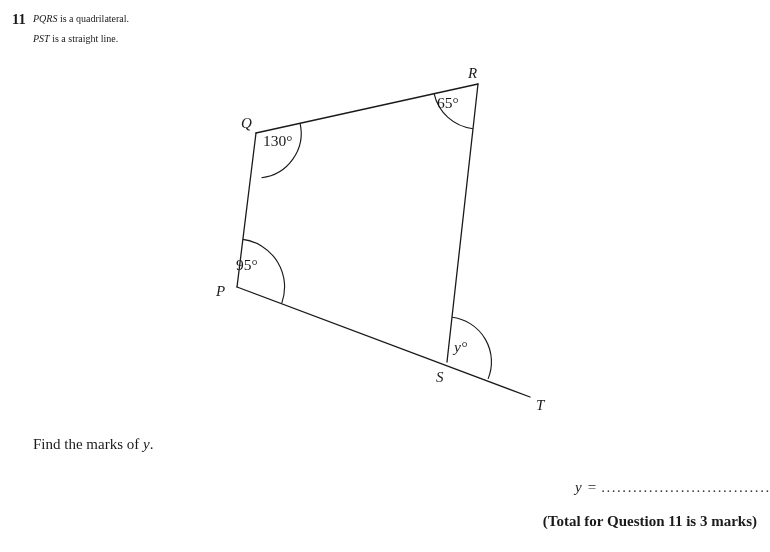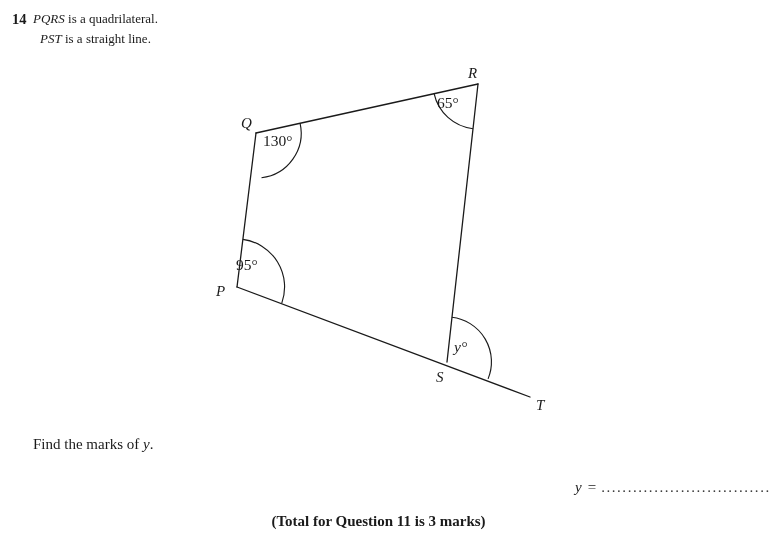--- a/index.html
+++ b/index.html
@@ -32,24 +32,23 @@
     font-weight: bold;
     font-size: 14.5px;
     line-height: 20px;
     width: 21px;
     flex: none;
   }
   .q-lines {
     display: block;
   }
   .q-line {
-    font-size: 13px;
+    font-size: 10px;
     line-height: 20px;
     white-space: nowrap;
-    text-align: center;
   }
   .it {
     font-style: italic;
   }
 
   
   .diagram {
     position: absolute;
     left: 0;
     top: 0;
@@ -113,32 +112,32 @@
     width: 172px;
     white-space: nowrap;
   }
 
   
   .total-marks {
     position: absolute;
     left: 0;
     top: 513px;
     width: 757px;
-    text-align: center;
+    text-align: right;
     font-weight: bold;
     font-size: 15px;
   }
 </style>
 </head>
 <body>
 
 <div class="page">
 
   <div class="q-header">
-    <div class="q-number">14</div>
+    <div class="q-number">11</div>
     <div class="q-lines">
       <div class="q-line"><span class="it">PQRS</span><span> is a quadrilateral.</span></div>
       <div class="q-line"><span class="it">PST</span><span> is a straight line.</span></div>
     </div>
   </div>
 
   <div class="diagram">
     <svg width="770" height="440" viewBox="0 0 770 440" xmlns="http://www.w3.org/2000/svg">
       <g fill="none" stroke="#1a1a1a" stroke-width="1.3" stroke-linecap="round" stroke-linejoin="round">
         <line x1="237" y1="287" x2="256" y2="133"></line>

